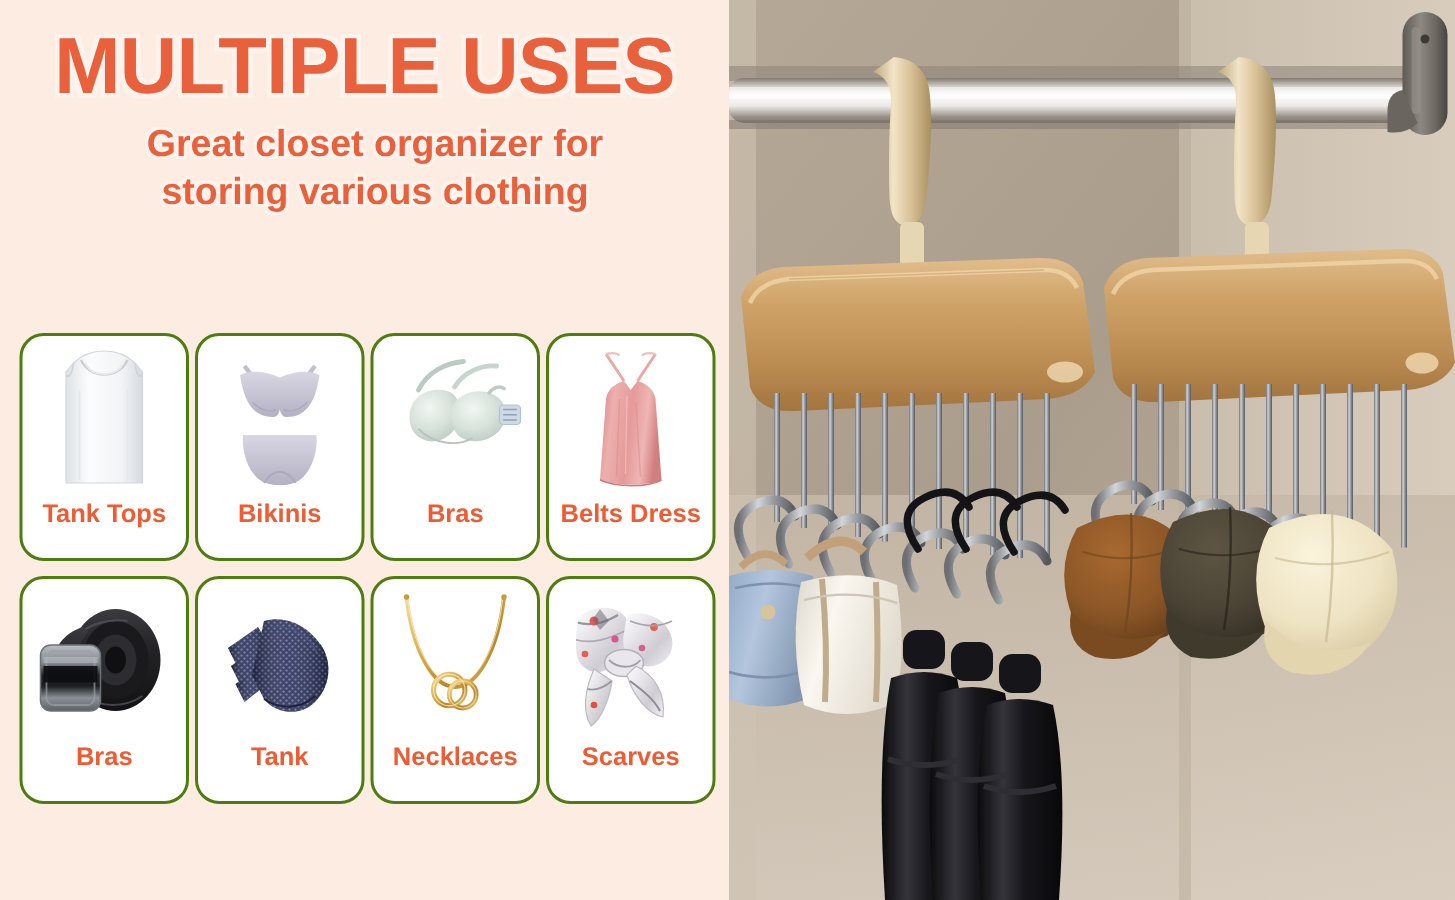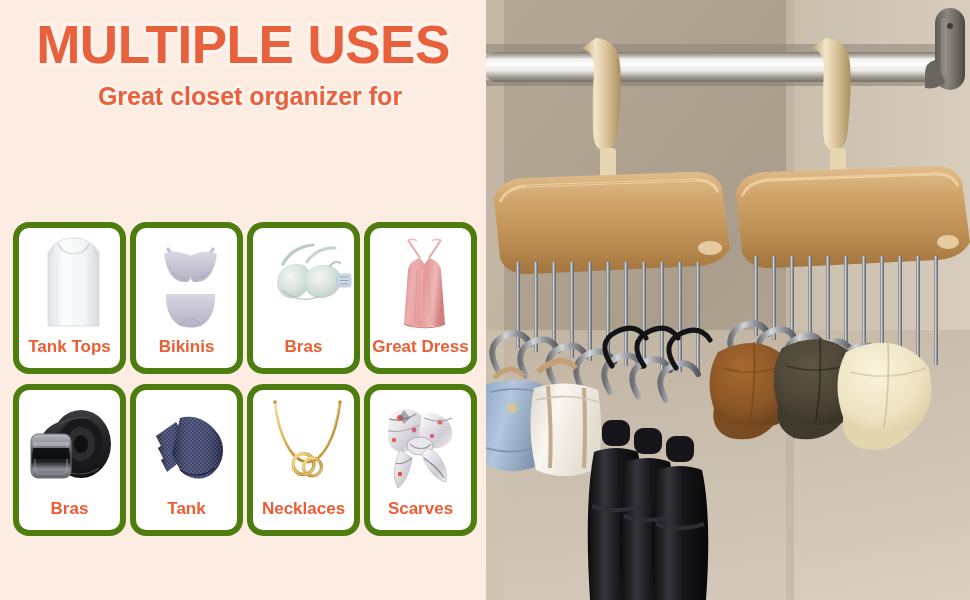--- a/index.html
+++ b/index.html
@@ -74,21 +74,21 @@
     display: grid;
     grid-template-columns: repeat(4, 113px);
     grid-template-rows: 152px 152px;
     column-gap: 4px;
     row-gap: 10px;
   }
 
   .use-card {
     position: relative;
     background: #ffffff;
-    border: 6px solid #4d7c0f;
+    border: 2px solid #4d7c0f;
     border-radius: 16px;
     box-sizing: border-box;
     display: flex;
     flex-direction: column;
     align-items: center;
     justify-content: flex-start;
     overflow: hidden;
   }
 
   .card-art {
@@ -126,20 +126,21 @@
 <body>
 
 <div id="page">
 
   <div id="left-panel">
 
     <div id="headline-block">
       <div class="title-main">MULTIPLE USES</div>
       <div class="title-sub">
         <span class="ln">Great closet organizer for</span>
+        <span class="ln">storing various clothing</span>
       </div>
     </div>
 
     <div id="card-grid">
 
       <div class="use-card">
         <div class="card-art">
           <svg class="art-svg" width="109" height="106" viewBox="0 0 109 106">
             <defs>
               <linearGradient id="tankG" x1="0" y1="0" x2="1" y2="0">
@@ -235,21 +236,21 @@
             <path d="M50 28 L54.5 34 L59 28
                      C66 30 70 34 71 40
                      L75 94 C68 98 41 98 34 94
                      L38 40 C39 34 43 30 50 28 Z" fill="url(#dressG)"></path>
             <path d="M47 40 L45 92" stroke="#d98d8b" stroke-width="0.9" fill="none" opacity="0.55"></path>
             <path d="M58 42 L61 92" stroke="#d98d8b" stroke-width="0.9" fill="none" opacity="0.55"></path>
             <path d="M52 38 L51 90" stroke="#f5cac8" stroke-width="0.9" fill="none" opacity="0.6"></path>
             <path d="M34 94 C45 99 66 99 75 94" fill="none" stroke="#cf7d7b" stroke-width="1.2"></path>
           </svg>
         </div>
-        <div class="card-label">Great Dress</div>
+        <div class="card-label">Belts Dress</div>
       </div>
 
       <div class="use-card">
         <div class="card-art">
           <svg class="art-svg" width="109" height="106" viewBox="0 0 109 106">
             <defs>
               <linearGradient id="bucG" x1="0" y1="0" x2="0" y2="1">
                 <stop offset="0%" stop-color="#b9bec3"></stop>
                 <stop offset="28%" stop-color="#7f858b"></stop>
                 <stop offset="45%" stop-color="#25272a"></stop>

